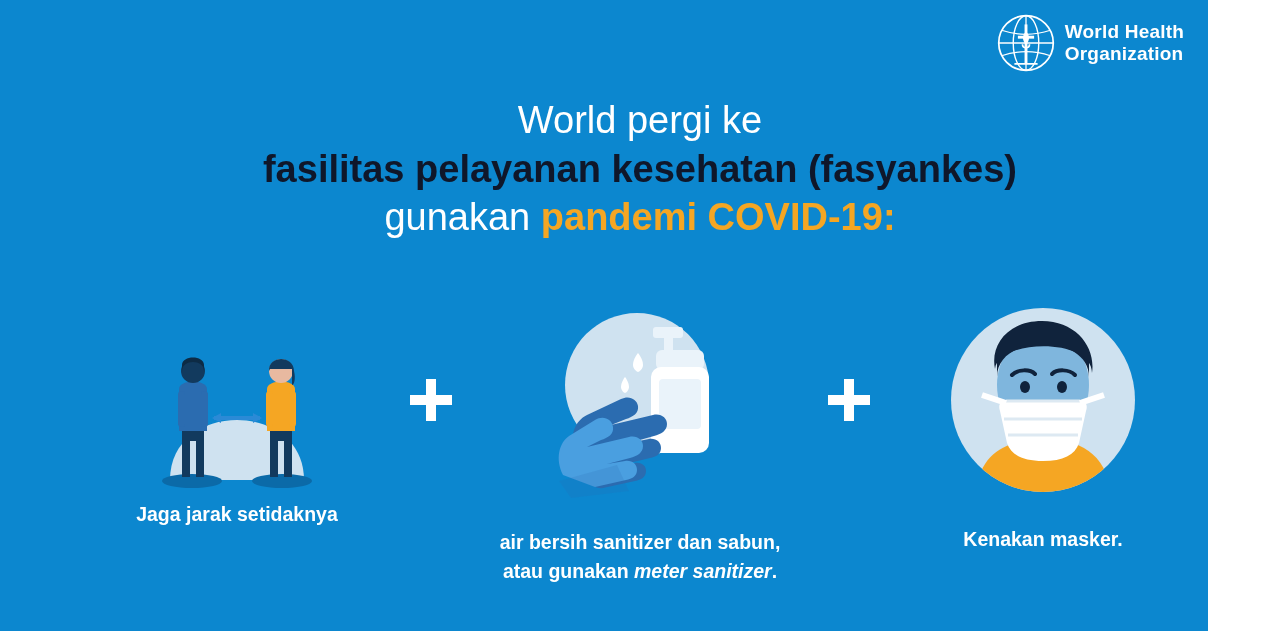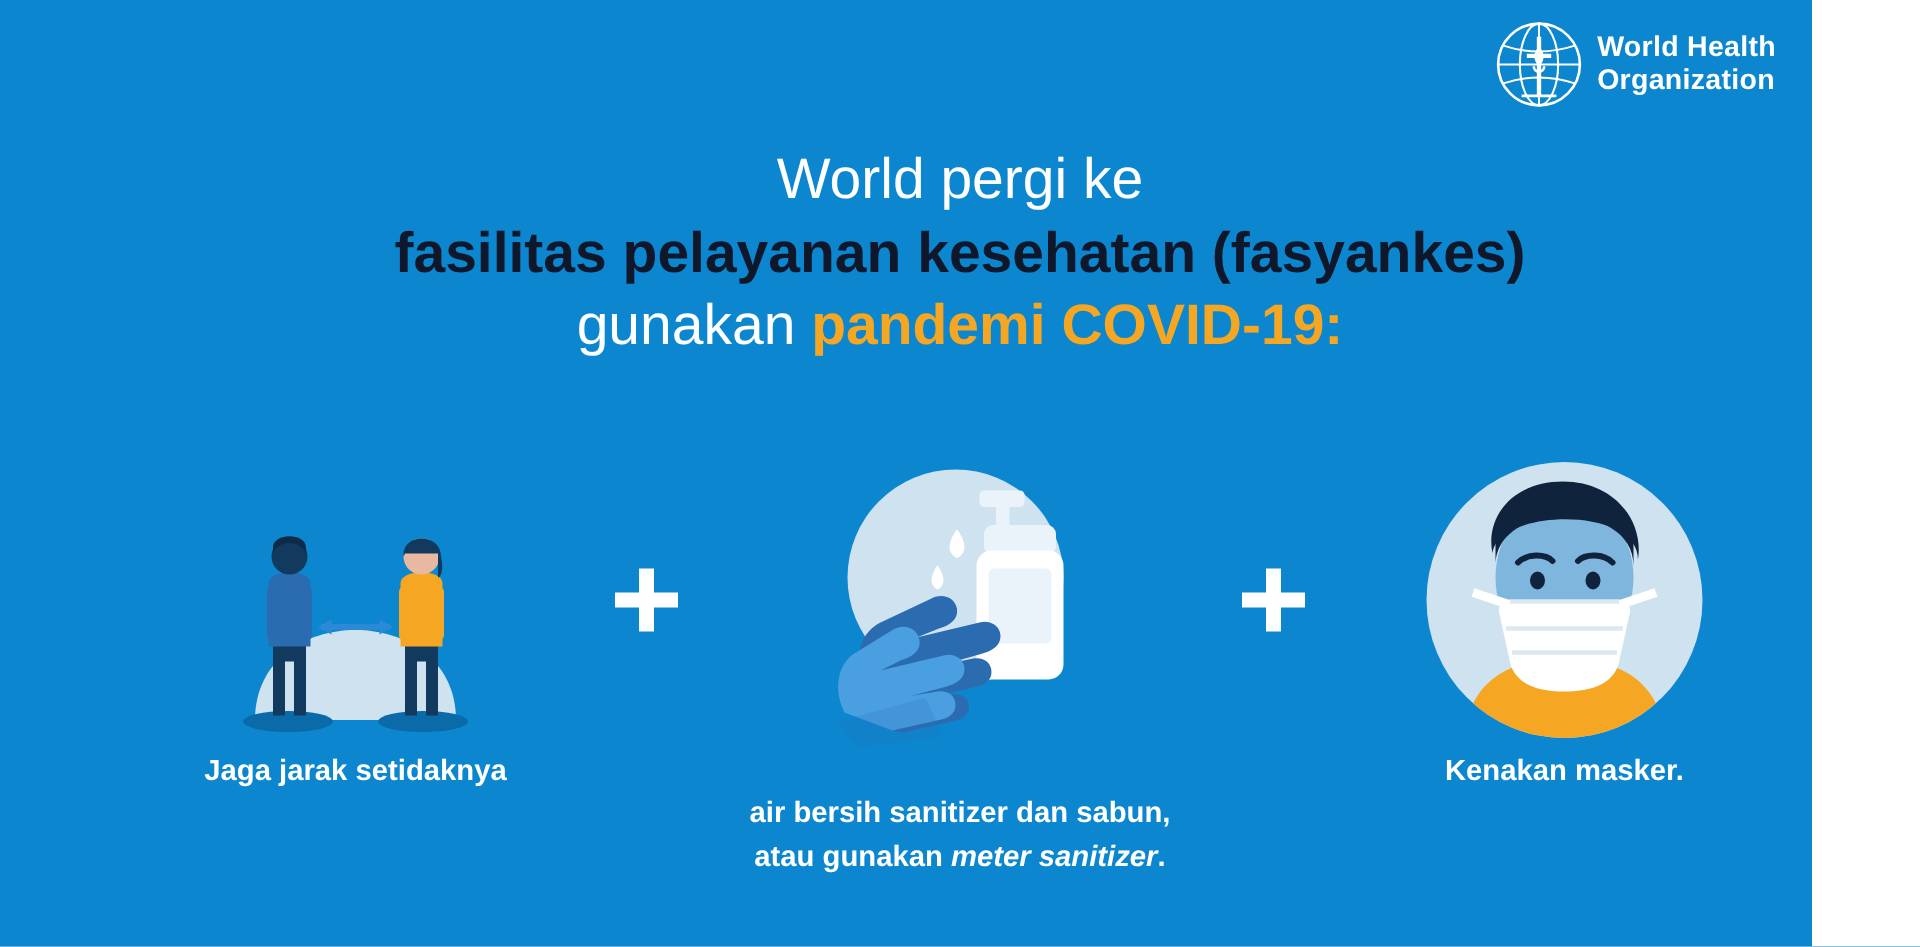--- a/index.html
+++ b/index.html
@@ -81,21 +81,21 @@
     justify-content: center;
   }
   .col {
     position: relative;
     display: flex;
     flex-direction: column;
     align-items: center;
   }
   .col-1 { width: 330px; }
   .col-2 { width: 360px; }
-  .col-3 { width: 330px; }
+  .col-3 { width: 330px; gap: 25px; }
 
   .art {
     height: 200px;
     display: flex;
     align-items: center;
     justify-content: center;
   }
   .caption {
     color: #ffffff;
     font-weight: bold;

